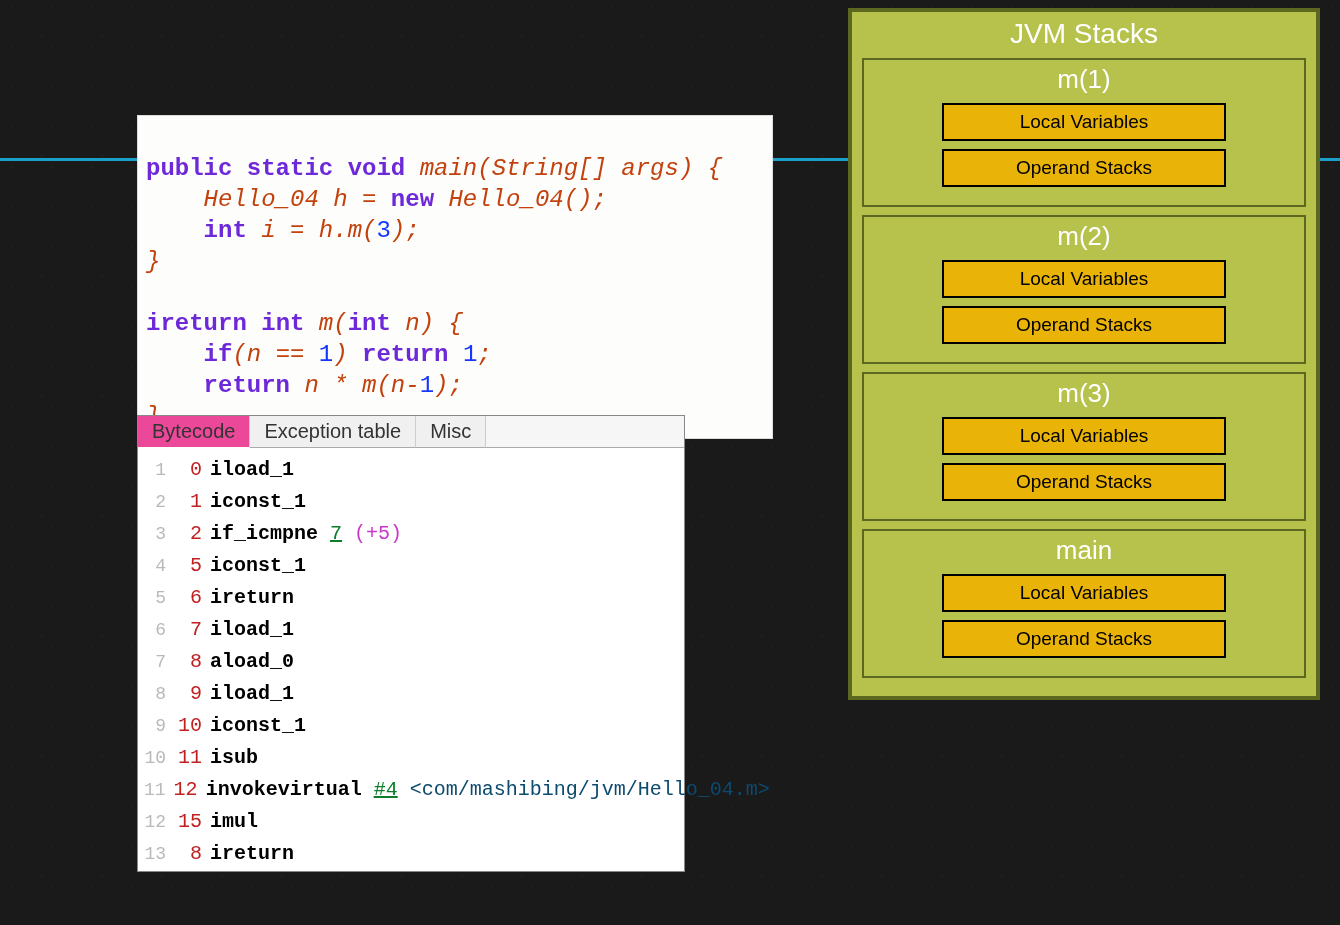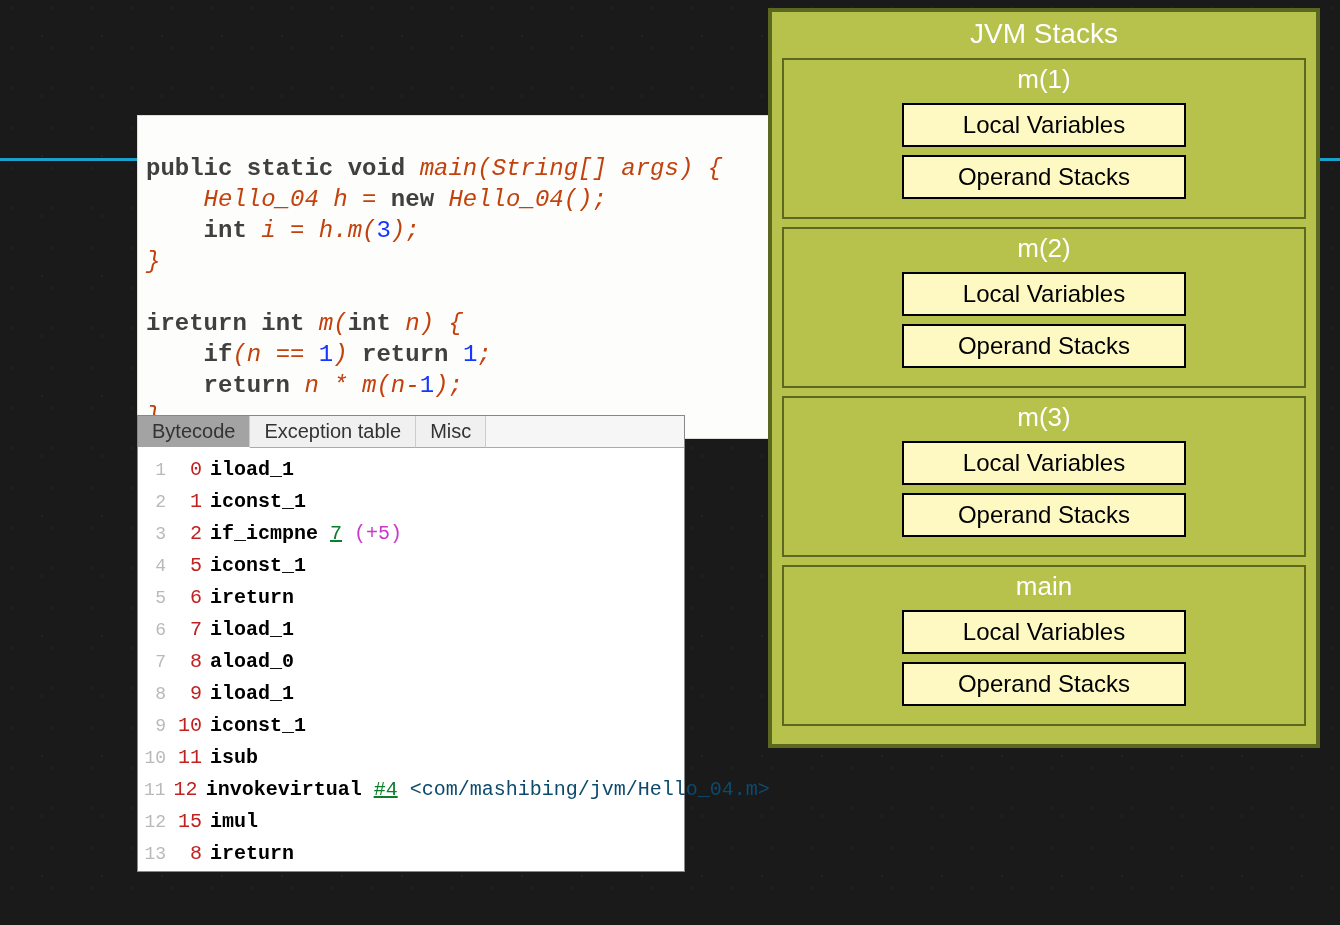--- a/index.html
+++ b/index.html
@@ -53,21 +53,21 @@
     padding: 6px 8px 6px 8px;
     z-index: 2;
     border: 1px solid #ddd;
     white-space: pre;
   }
   .hl-line {
     background: #fcfbe6;
     display: inline-block;
     width: 100%;
   }
-  .kw { color: #404040; font-weight: bold; }
+  .kw { color: #6d28d9; font-weight: bold; }
   .num { color: #1537ff; }
   .plain { color: #c2410c; font-style: italic; }
 
   
   .bytecode-panel {
     position: absolute;
     top: 415px;
     left: 137px;
     width: 546px;
     height: 455px;
@@ -85,21 +85,21 @@
   .tab {
     padding: 4px 14px 4px 14px;
     font-size: 20px;
     color: #333;
     border-right: 1px solid #ccc;
     background: #f0f0f0;
     border-bottom: 1px solid #aaa;
     margin-bottom: -1px;
   }
   .tab.active {
-    background: #a3a3a3;
+    background: #ec4899;
     border-bottom: 1px solid #fff;
   }
   .bc-body {
     font-family: Consolas, "Courier New", monospace;
     font-size: 20px;
     line-height: 32px;
     padding: 6px 6px 6px 6px;
   }
   .bc-row {
     display: flex;
@@ -124,21 +124,21 @@
   .bc-op { font-weight: bold; color: #000; }
   .bc-ref { color: #0b7d2b; text-decoration: underline; }
   .bc-note { color: #c938c9; }
   .bc-comment { color: #0c4a6e; }
 
   
   .stacks-panel {
     position: absolute;
     top: 8px;
     right: 20px;
-    width: 552px;
+    width: 472px;
     background: #b6c24b;
     border: 4px solid #5c681f;
     padding: 6px 8px 10px 8px;
     box-sizing: border-box;
     z-index: 3;
   }
   .stacks-title {
     text-align: center;
     color: #fff;
     font-size: 28px;
@@ -151,26 +151,26 @@
     padding: 4px 2px 10px 2px;
     text-align: center;
   }
   .frame-title {
     color: #fff;
     font-size: 26px;
     margin-bottom: 5px;
     text-align: center;
   }
   .frame-box {
-    background: #fef9c3;
+    background: #eab308;
     color: #000;
     border: 2px solid #000;
     width: 280px;
     margin: 8px auto;
-    font-size: 24px;
+    font-size: 19px;
     padding: 6px 0;
     font-family: "Segoe UI", sans-serif;
   }
 </style>
 </head>
 <body>
 
 <div class="stage">
   <div class="hline"></div>
 

